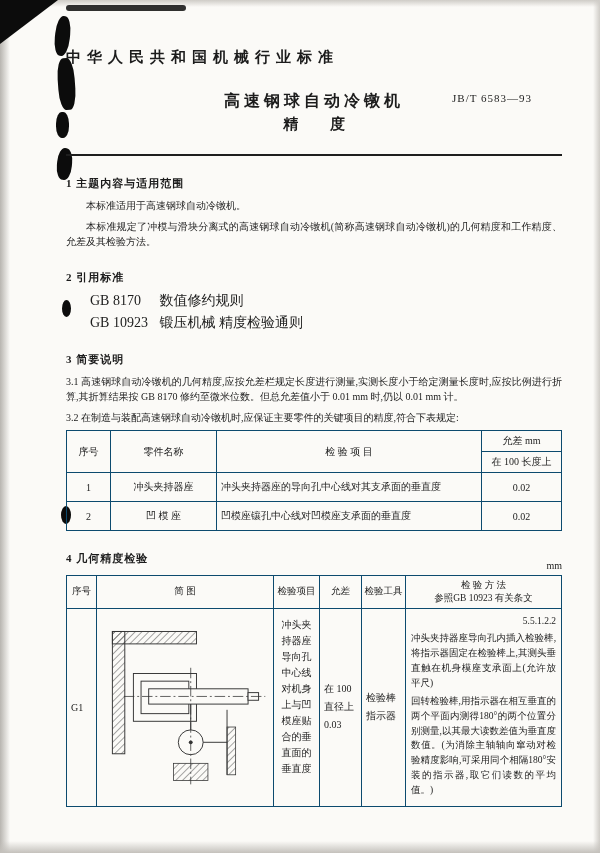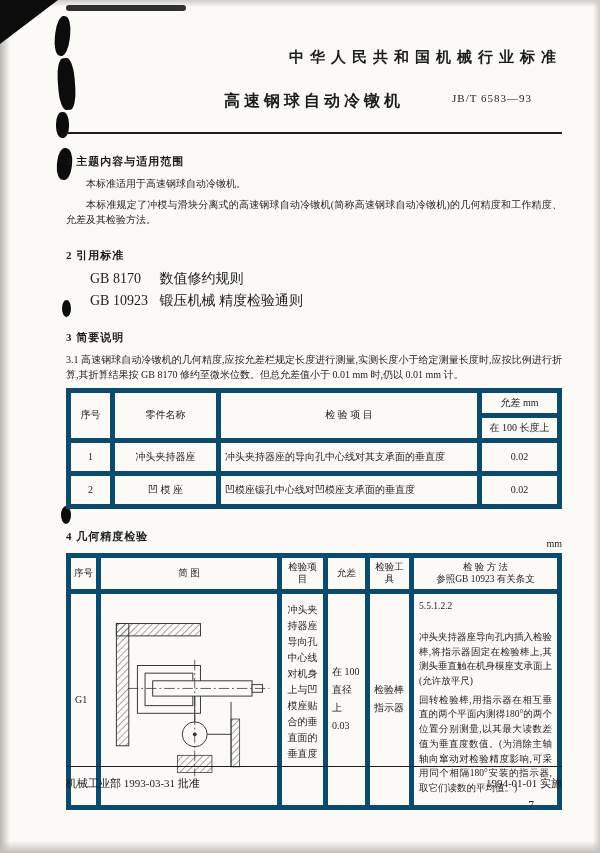--- a/index.html
+++ b/index.html
@@ -20,57 +20,57 @@
   .a-streak { left:66px; top:5px; width:120px; height:6px; border-radius:3px; opacity:.85; }
   .a1 { left:55px; top:16px;  width:15px; height:40px; border-radius:45%; transform:rotate(6deg); }
   .a2 { left:58px; top:58px;  width:17px; height:52px; border-radius:40%; transform:rotate(-4deg); }
   .a3 { left:56px; top:112px; width:13px; height:26px; border-radius:45%; }
   .a4 { left:57px; top:148px; width:15px; height:32px; border-radius:45%; transform:rotate(5deg); }
   .a5 { left:62px; top:300px; width:9px;  height:17px; border-radius:50%; }
   .a6 { left:61px; top:506px; width:10px; height:18px; border-radius:50%; }
 
   .content { position:absolute; left:66px; right:38px; top:0; }
 
-  .std-header { margin-top:48px; text-align:right; font-size:15px; font-weight:bold; letter-spacing:6px; }
+  .std-header { margin-top:48px; text-align:left; font-size:15px; font-weight:bold; letter-spacing:6px; }
   .title-block { position:relative; margin-top:24px; text-align:center; }
   .doc-title    { font-size:16px; font-weight:bold; letter-spacing:4px; }
   .doc-subtitle { margin-top:3px; font-size:15px; font-weight:bold; letter-spacing:14px; text-indent:14px; }
   .std-number   { position:absolute; right:30px; top:1px; font-size:11px; letter-spacing:1px; }
 
   .rule-thick { margin-top:20px; border:0; border-top:2.2px solid #1e1e1e; }
 
   .sec-heading { margin:20px 0 7px 0; font-size:11px; font-weight:bold; letter-spacing:1px; }
   p { margin:0 0 5px 0; font-size:10px; line-height:1.55; text-align:justify; }
   .indent { text-indent:2em; }
   .ref-line { margin:0 0 4px 24px; font-size:14px; }
   .ref-code { display:inline-block; width:66px; }
 
   table { width:100%; border-collapse:collapse; font-size:10px; }
-  th,td { border:5px solid #0c4a6e; padding:2px 4px; }
+  th,td { border:1px solid #0c4a6e; padding:2px 4px; }
   table { border:1.6px solid #1e1e1e; }
   th { font-weight:normal; text-align:center; }
 
   .t1 { margin-top:4px; }
   .t1 th { height:16px; }
   .t1 td { height:24px; }
   .t1 .c-no, .t1 .c-tol { text-align:center; }
   .t1 .c-part { text-align:center; }
 
   .s4-row { display:flex; justify-content:space-between; align-items:flex-end;gap:26px; }
   .unit-label { font-size:10px; margin-bottom:2px; }
 
   .t2 { margin-top:2px; }
   .t2 th { font-size:9.5px; line-height:1.35; padding:3px 2px; }
   .t2 .cell-no   { text-align:left; vertical-align:middle; font-size:10px; }
   .t2 .cell-fig  { vertical-align:middle; text-align:center; padding:2px; }
   .t2 .cell-item { vertical-align:top; text-align:center; word-break:break-all; font-size:10px; line-height:1.6; padding:8px 3px; }
   .t2 .cell-tol, .t2 .cell-tool { vertical-align:middle; font-size:10px; line-height:1.8; }
   .preline { white-space:pre-line; }
   .t2 .cell-method { vertical-align:top; font-size:9.5px; line-height:1.55; padding:5px 5px; }
-  .method-ref { margin-bottom:16px; }
+  .method-ref { margin-bottom:3px;text-align:right; }
   .cell-method p { font-size:9.5px; margin:0 0 4px 0; }
 
   .footer { position:absolute; left:66px; right:38px; top:766px; }
   .rule-thin { border:0; border-top:1.6px solid #1e1e1e; margin:0; }
   .footer-row { display:flex; justify-content:space-between; margin-top:9px; font-size:11px; }
   .page-number { text-align:right; margin-top:8px; padding-right:28px; font-size:11.5px; }
 
   svg .ln { stroke:#333; stroke-width:1; fill:none; }
 </style>
 </head>
@@ -90,41 +90,43 @@
   <div class="artifact a4"></div>
   <div class="artifact a5"></div>
   <div class="artifact a6"></div>
 
   <div class="content">
 
     <div class="std-header">中华人民共和国机械行业标准</div>
 
     <div class="title-block">
       <div class="doc-title">高速钢球自动冷镦机</div>
+      <div class="doc-subtitle">精  度</div>
       <div class="std-number">JB/T 6583—93</div>
     </div>
 
     <hr class="rule-thick">
 
-    <div class="sec-heading">3  主题内容与适用范围</div>
+    <div class="sec-heading">1  主题内容与适用范围</div>
     <p class="indent">本标准适用于高速钢球自动冷镦机。</p>
     <p class="indent">本标准规定了冲模与滑块分离式的高速钢球自动冷镦机(简称高速钢球自动冷镦机)的几何精度和工作精度、允差及其检验方法。</p>
 
     <div class="sec-heading">2  引用标准</div>
     <div class="ref-line">
       <span class="ref-code">GB 8170</span>
       <span>数值修约规则</span>
     </div>
     <div class="ref-line">
       <span class="ref-code">GB 10923</span>
       <span>锻压机械  精度检验通则</span>
     </div>
 
     <div class="sec-heading">3  简要说明</div>
     <p>3.1  高速钢球自动冷镦机的几何精度,应按允差栏规定长度进行测量,实测长度小于给定测量长度时,应按比例进行折算,其折算结果按 GB 8170 修约至微米位数。但总允差值小于 0.01 mm 时,仍以 0.01 mm 计。</p>
+    <p>3.2  在制造与装配高速钢球自动冷镦机时,应保证主要零件的关键项目的精度,符合下表规定:</p>
 
     <table class="t1">
       <colgroup>
           <col style="width:44px">
           <col style="width:106px">
           <col>
           <col style="width:80px">
         </colgroup>
       <thead>
         <tr>
@@ -227,22 +229,14 @@
             <div class="method-ref">5.5.1.2.2</div>
             <p>冲头夹持器座导向孔内插入检验棒,将指示器固定在检验棒上,其测头垂直触在机身模座支承面上(允许放平尺)</p>
             <p>回转检验棒,用指示器在相互垂直的两个平面内测得180°的两个位置分别测量,以其最大读数差值为垂直度数值。(为消除主轴轴向窜动对检验精度影响,可采用同个相隔180°安装的指示器,取它们读数的平均值。)</p>
           </td>
         </tr>
       </tbody>
     </table>
 
   </div>
 
-  <div class="footer">
-    <hr class="rule-thin">
-    <div class="footer-row">
-      <span>机械工业部 1993-03-31 批准</span>
-      <span>1994-01-01 实施</span>
-    </div>
-    <div class="page-number">7</div>
-  </div>
 
 </div>
 
 </body></html>

